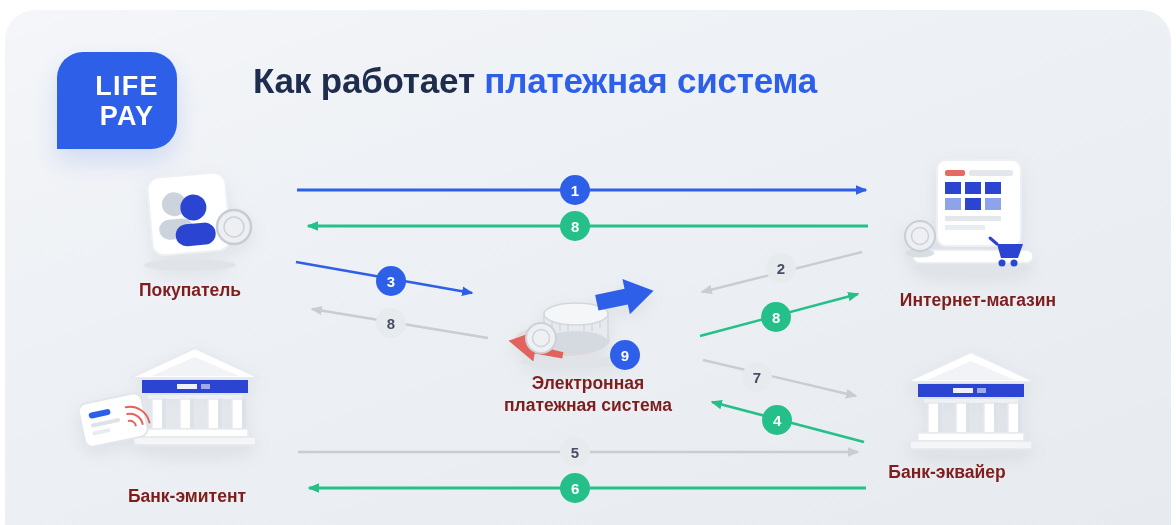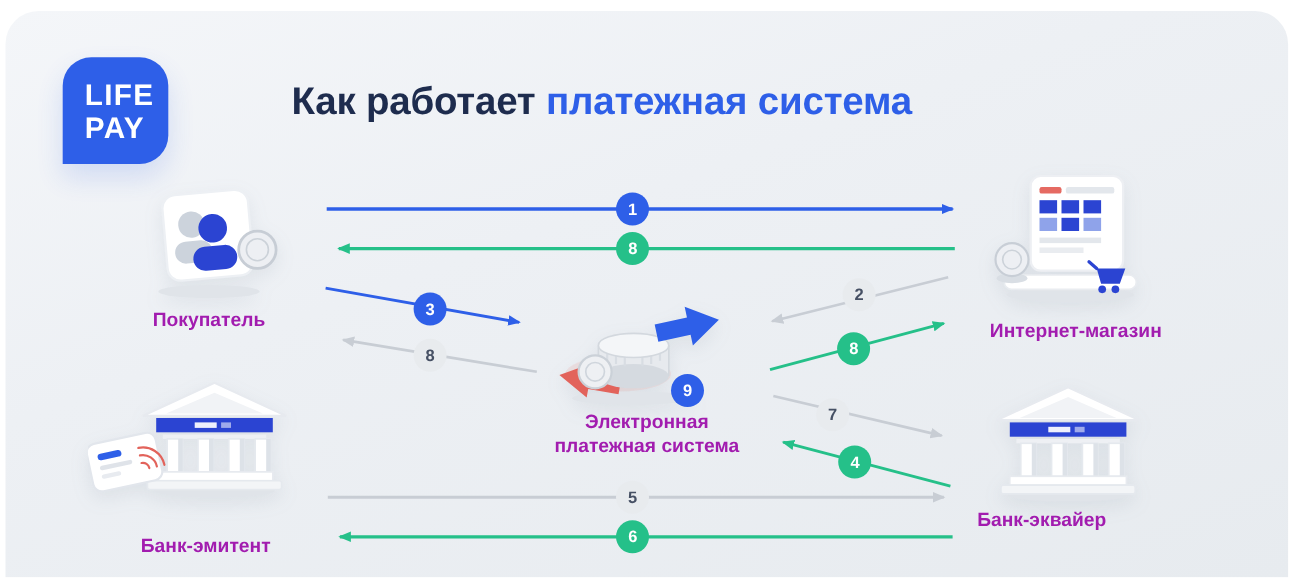--- a/index.html
+++ b/index.html
@@ -1,37 +1,37 @@
 <!DOCTYPE html>
 <html style="--blue: #2e5fe8; --green: #25c089; --gray-line: #c8cdd4; --navy: #1e2c4e; --red: #e2635b; --icon-blue: #2b44d2; --badge-gray-bg: #e8ebee; --badge-gray-text: #465064;"><head>
 <meta charset="utf-8">
 <style>
   html,body{margin:0;padding:0;background:#ffffff;font-family:"Liberation Sans",sans-serif;}
   .page{position:relative;width:1176px;height:525px;overflow:hidden;background:#ffffff;}
   .bg-card{position:absolute;left:5px;right:5px;top:10px;bottom:0;border-radius:30px 30px 0 0;
     background:linear-gradient(160deg,#f4f6f9 0%,#edf0f4 40%,#e7ebef 100%);}
-  .logo{position:absolute;left:57px;top:52px;width:96px;height:97px;border-radius:26px 26px 26px 0;
+  .logo{position:absolute;left:57px;top:52px;width:120px;height:97px;border-radius:26px 26px 26px 0;
     background:var(--blue,#2e5fe8);color:#fff;display:flex;flex-direction:column;justify-content:center;
     padding-left:20px;box-sizing:border-box;font-weight:700;font-size:27px;line-height:30px;
-    letter-spacing:1.2px;box-shadow:0 12px 24px rgba(46,95,232,.16);}
-  .title{position:absolute;left:253px;top:57px;margin:12px;font-size:35px;line-height:47px;font-weight:800;
+    letter-spacing:1.2px;box-shadow:0 12px 24px rgba(46,95,232,.16);align-items:center;}
+  .title{position:absolute;left:253px;top:57px;margin:0;font-size:35px;line-height:47px;font-weight:800;
     color:var(--navy,#1e2c4e);letter-spacing:-.2px;}
   .title .hl{color:var(--blue,#2e5fe8);}
   .arrows{position:absolute;left:0;top:0;}
   .s-blue{stroke:var(--blue,#2e5fe8);} .s-green{stroke:var(--green,#25c089);} .s-gray{stroke:var(--gray-line,#c8cdd4);}
   .f-blue{fill:var(--blue,#2e5fe8);} .f-green{fill:var(--green,#25c089);} .f-gray{fill:var(--gray-line,#c3c9d1);}
   .f-red{fill:var(--red,#e2635b);} .f-icon-blue{fill:var(--icon-blue,#2b44d2);}
   .w3{stroke-width:3;} .w26{stroke-width:2.6;} .w24{stroke-width:2.4;}
   .badge{position:absolute;width:30px;height:30px;border-radius:50%;transform:translate(-50%,-50%);
     display:flex;align-items:center;justify-content:center;font-size:15px;font-weight:700;z-index:5;}
   .badge.blue{background:var(--blue,#2e5fe8);color:#fff;}
   .badge.green{background:var(--green,#25c089);color:#fff;letter-spacing:-.5px;}
   .badge.gray{background:var(--badge-gray-bg,#e8ebee);color:var(--badge-gray-text,#465064);}
   .icon{position:absolute;filter:drop-shadow(0 6px 8px rgba(90,105,130,.10));}
-  .elabel{position:absolute;text-align:center;font-size:17.5px;font-weight:600;color:#a21caf;line-height:22px;}
+  .elabel{position:absolute;text-align:center;font-size:17.5px;font-weight:600;color:#7f1d1d;line-height:22px;}
 </style>
 </head>
 <body>
 
 <div class="page">
   <div class="bg-card"></div>
 
   <div class="logo">
     <span>LIFE</span>
     <span>PAY</span>

